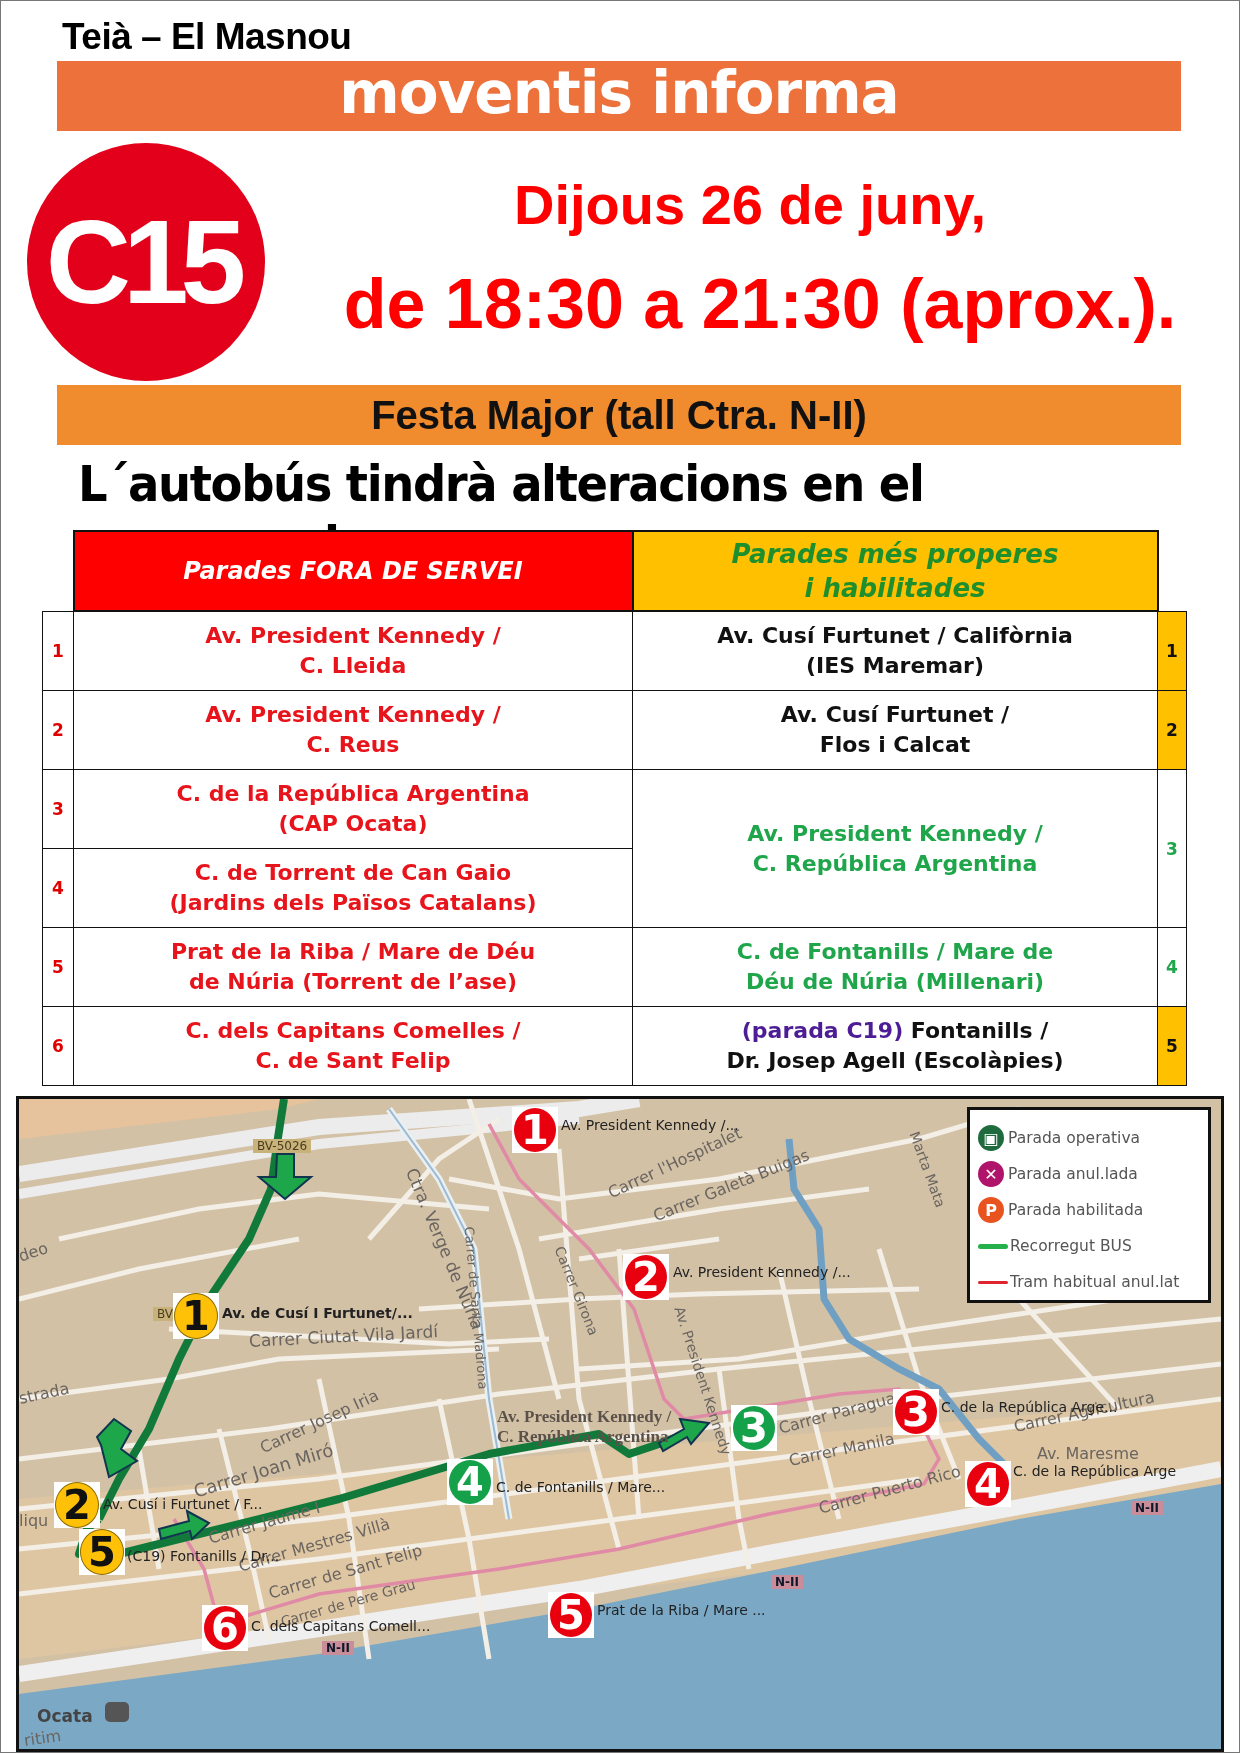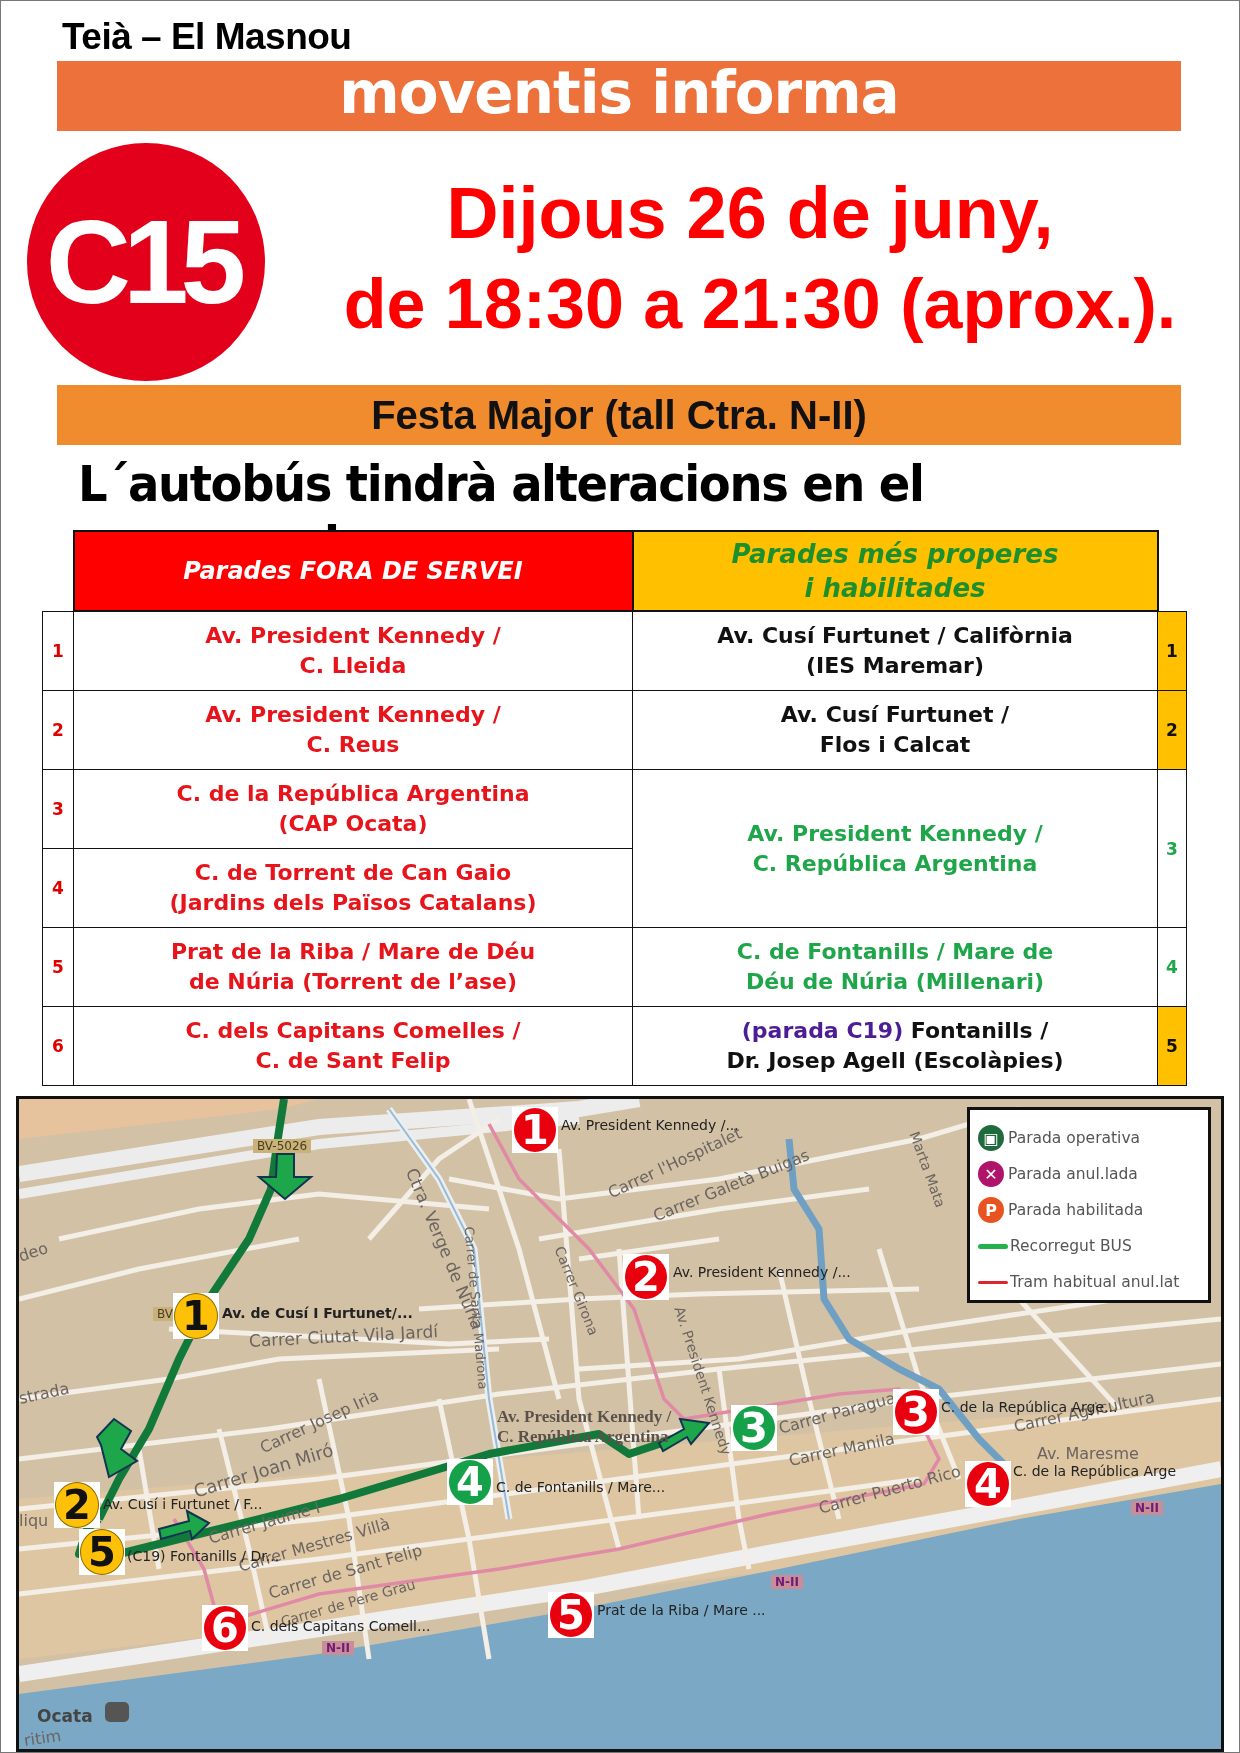--- a/index.html
+++ b/index.html
@@ -7,21 +7,21 @@
   .page-frame { position: absolute; left: 0; top: 0; width: 1238px; height: 1751px; border: 1px solid #777; }
 
   .route-title { position: absolute; left: 62px; top: 16px; font-size: 37px; font-weight: bold; color: #000; letter-spacing: -0.5px; }
   .brand-bar { position: absolute; left: 57px; top: 61px; width: 1124px; height: 70px; background: #ec713a; display: flex; align-items: center; justify-content: center; }
   .brand-bar span { color: #fff; font-size: 58px; font-weight: bold; font-family: "DejaVu Sans", sans-serif; letter-spacing: -1px; margin-top: -6px; }
 
   .line-badge { position: absolute; left: 27px; top: 143px; width: 238px; height: 238px; border-radius: 50%; background: #e2001a; display: flex; align-items: center; justify-content: center; }
   .line-badge span { color: #fff; font-size: 118px; font-weight: bold; letter-spacing: -8px; margin-left: -8px; }
 
   .date-line { position: absolute; left: 270px; width: 960px; text-align: center; color: #ff0000; font-weight: bold; }
-  .date-line.l1 { top: 172px; font-size: 72px; }
+  .date-line.l1 { top: 172px; font-size: 56px; }
   .date-line.l2 { top: 264px; font-size: 70px; left: 280px; }
 
   .event-bar { position: absolute; left: 57px; top: 385px; width: 1124px; height: 60px; background: #f08b2e; display: flex; align-items: center; justify-content: center; }
   .event-bar span { font-size: 40px; font-weight: bold; color: #111; }
 
   .notice { position: absolute; left: 78px; top: 455px; font-size: 50px; font-weight: bold; color: #000; font-family: "DejaVu Sans", sans-serif; letter-spacing: -1.5px; transform: scaleX(0.93); transform-origin: left; }
 
   table.stops { position: absolute; left: 42px; top: 530px; border-collapse: collapse; font-family: "DejaVu Sans", sans-serif; font-weight: bold; }
   .stops td { border: 1px solid #111; text-align: center; vertical-align: middle; padding: 0; }
   .stops .hdr-blank { border: none; background: transparent; }
@@ -46,21 +46,21 @@
 
   .marker { position: absolute; width: 46px; height: 46px; background: #fff; display: flex; align-items: center; justify-content: center; }
   .marker .disc { width: 42px; height: 44px; border-radius: 50%; display: flex; align-items: center; justify-content: center; font-weight: bold; font-size: 40px; font-family: "DejaVu Sans", sans-serif; }
   .marker .disc.red { background: #e8000f; color: #fff; }
   .marker .disc.green { background: #15a04a; color: #fff; }
   .marker .disc.yellow { background: #ffc107; color: #111; border: 1px solid #8a6b00; }
   .map-label { position: absolute; font-size: 14px; color: #222; white-space: nowrap; font-family: "DejaVu Sans", sans-serif; }
   .street { position: absolute; font-size: 16px; color: #6a6560; white-space: nowrap; font-family: "DejaVu Sans", sans-serif; transform-origin: left center; }
   .street-serif { position: absolute; font-size: 17px; color: #5a524a; font-weight: bold; font-family: "Liberation Serif", serif; white-space: nowrap; line-height: 20px; }
   .road-badge { position: absolute; background: #c8b27a; color: #4a3d20; font-size: 12px; padding: 0 4px; font-family: "DejaVu Sans", sans-serif; }
-  .road-badge.n2 { background: #c88d98; color: #701a75; font-weight: bold; }
+  .road-badge.n2 { background: #c88d98; color: #0f172a; font-weight: bold; }
 </style>
 </head>
 <body>
 
 <div class="page-frame"></div>
 
 <div class="route-title">Teià – El Masnou</div>
 <div class="brand-bar">
     <span>moventis informa</span>
   </div>

